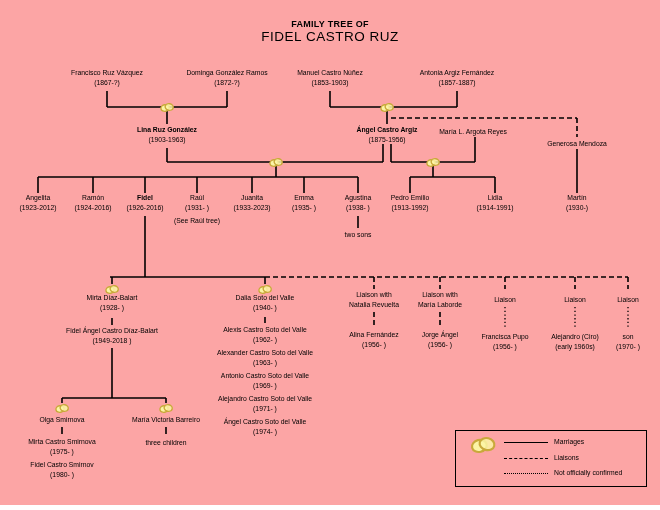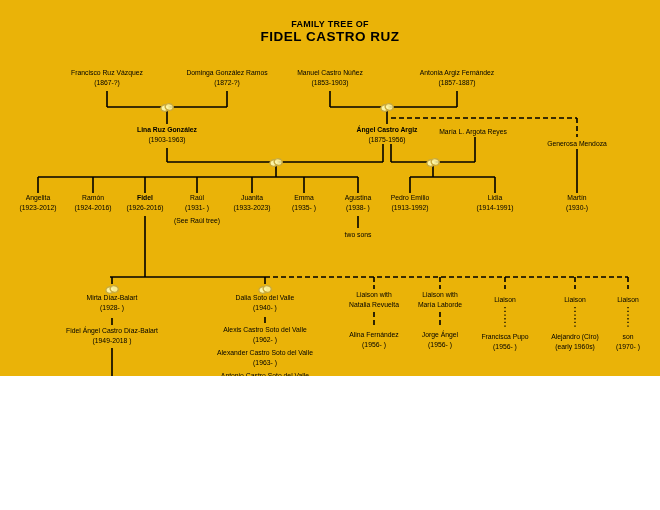--- a/index.html
+++ b/index.html
@@ -1,27 +1,27 @@
 <!DOCTYPE html>
 <html><head>
 <meta charset="utf-8">
 <style>
   html,body{margin:0;padding:0;background:#fff;}
-  .stage{position:relative;width:660px;height:376px;background:#eab308;overflow:hidden;
+  .stage{position:relative;width:660px;height:505px;background:#fca5a5;overflow:hidden;
          font-family:"Liberation Sans",sans-serif;color:#000;}
   svg.wires{position:absolute;left:0;top:0;}
   .wires line{stroke:#000;stroke-width:1.6;}
   .wires .d{stroke-dasharray:5,3;}
   .wires .t{stroke-width:1.3;stroke-dasharray:1.3,2.4;}
   .node{position:absolute;transform:translateX(-50%);text-align:center;
         font-size:6.8px;line-height:10px;white-space:nowrap;}
   .node span{display:block;}
   .b{font-weight:bold;}
   .title1{position:absolute;transform:translateX(-50%);font-size:9px;font-weight:bold;letter-spacing:.3px;}
-  .title2{position:absolute;transform:translateX(-50%);font-size:13.5px;font-weight:bold;letter-spacing:.5px;}
+  .title2{position:absolute;transform:translateX(-50%);font-size:13.5px;font-weight:normal;letter-spacing:.5px;}
   .rings{position:absolute;}
   .legend{position:absolute;left:455px;top:430px;width:190px;height:55px;border:1.5px solid #000;}
   .legend .row-line{position:absolute;left:48px;width:44px;height:0;border-top:1.6px solid #000;}
   .legend .dash{border-top-style:dashed;}
   .legend .dot{border-top:1.5px dotted #000;}
   .legend .row-label{position:absolute;left:98px;font-size:6.8px;line-height:10px;white-space:nowrap;}
 </style>
 </head>
 <body>
 

